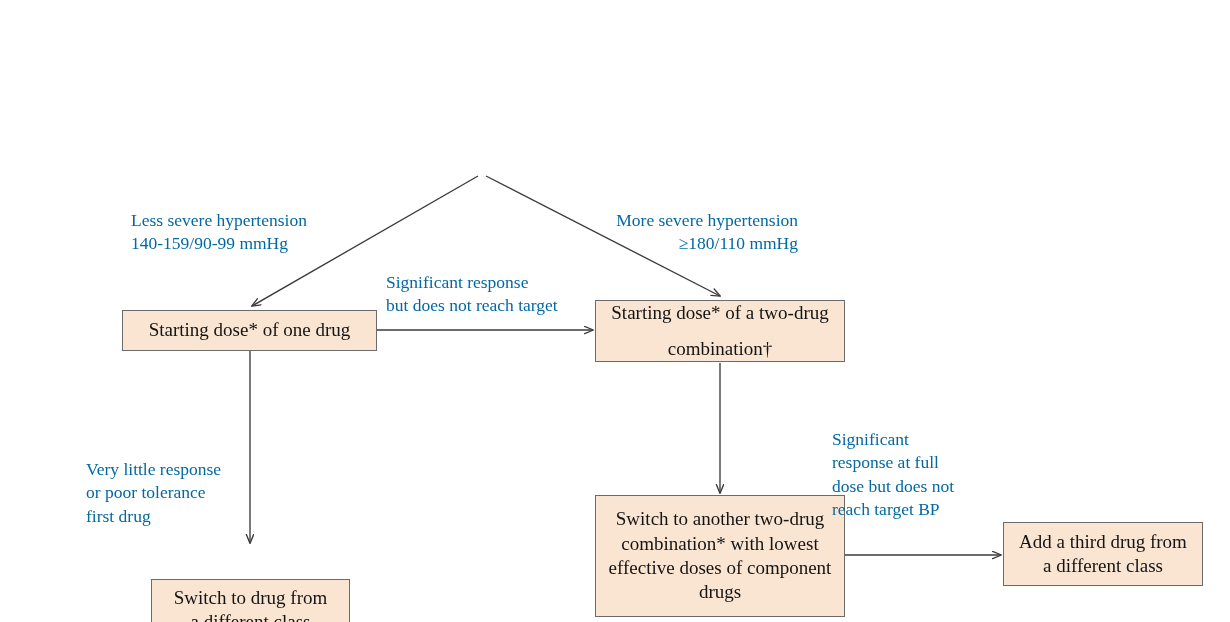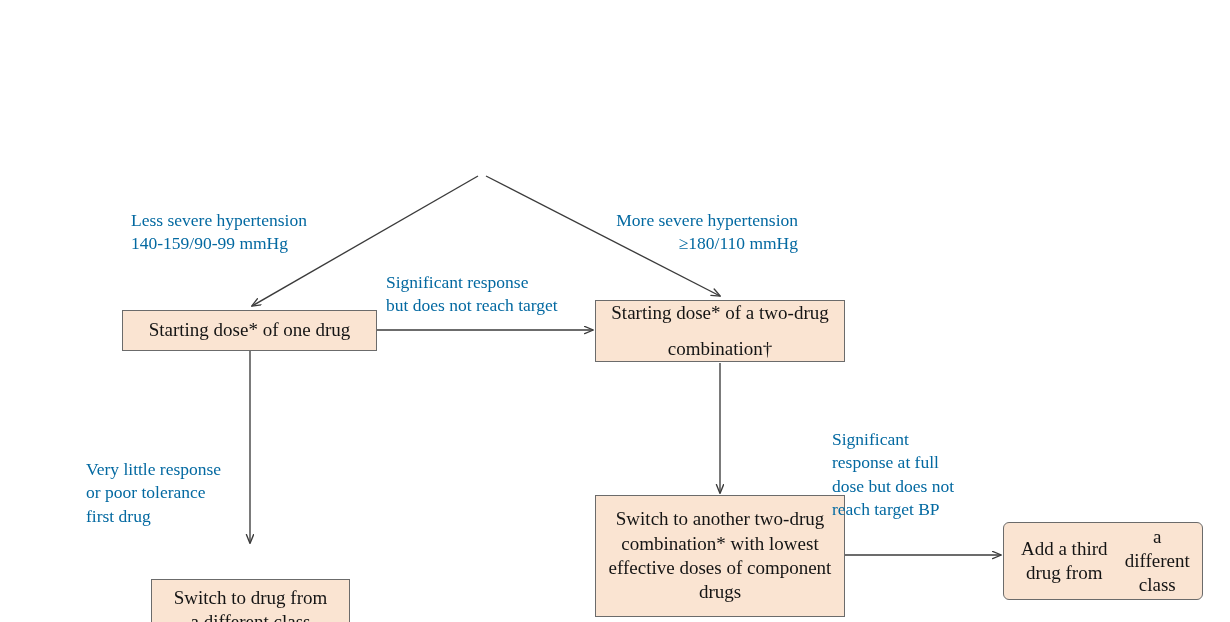--- a/index.html
+++ b/index.html
@@ -119,21 +119,21 @@
     <span>a different class</span>
   </div>
 
   <div class="node-box" style="left:595px; top:495px; width:250px; height:122px; flex-direction:column;">
     <span>Switch to another two-drug</span>
     <span>combination* with  lowest</span>
     <span>effective  doses of component</span>
     <span>drugs</span>
   </div>
 
-  <div class="node-box" style="left:1003px; top:522px; width:200px; height:78px; border-radius:6px;">
+  <div class="node-box" style="left:1003px; top:522px; width:200px; height:64px; flex-direction:column;">
     <span>Add a third drug from</span>
     <span>a different class</span>
   </div>
 
   <div class="edge-label align-left" style="left:131px; top:209px; width:240px;">Less severe hypertension
 140-159/90-99  mmHg</div>
 
   <div class="edge-label align-right" style="left:586px; top:209px; width:212px;">More severe hypertension
 ≥180/110  mmHg</div>
 

